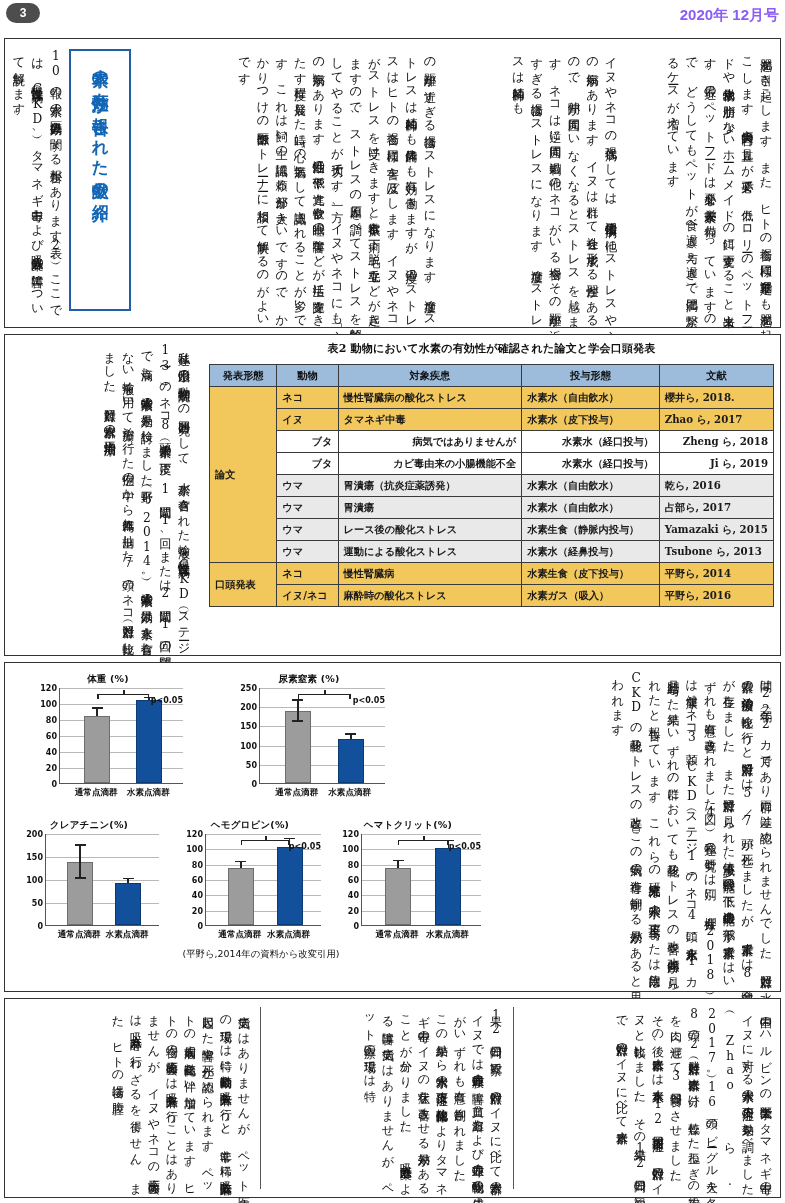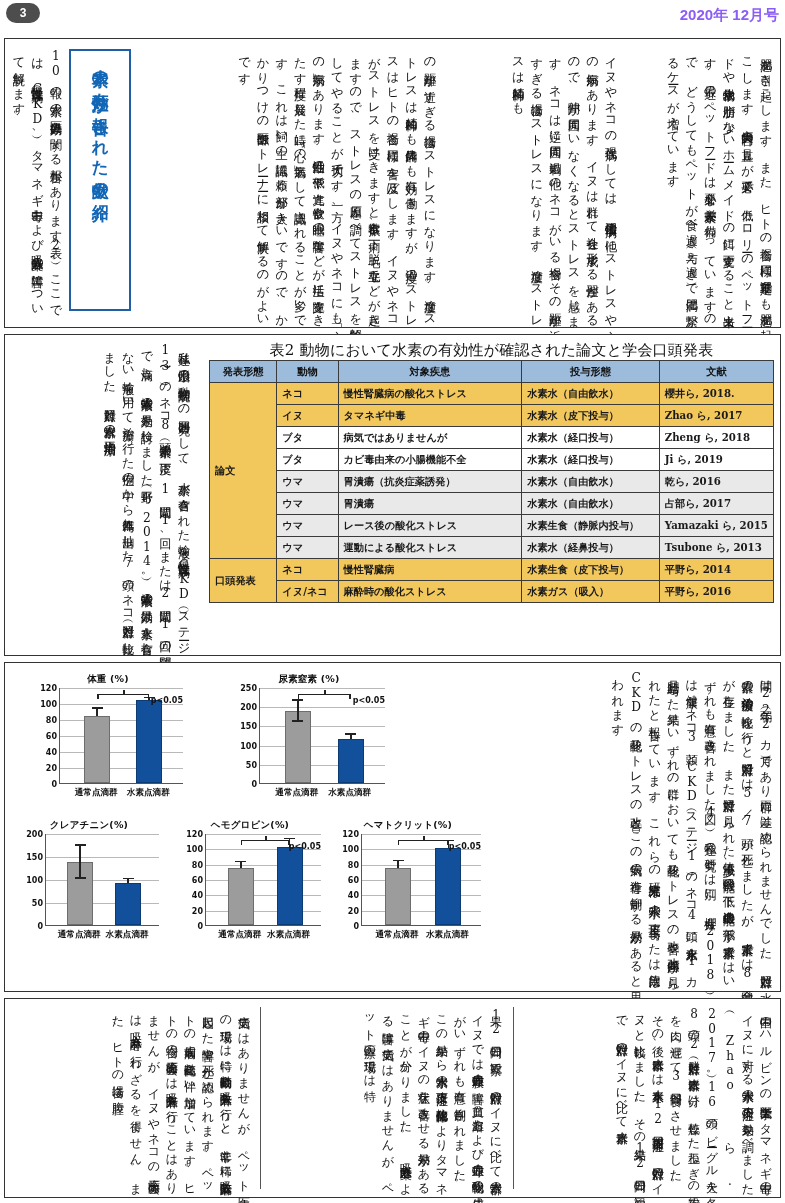--- a/index.html
+++ b/index.html
@@ -71,43 +71,43 @@
   }
   .top-col-a { position: absolute; left: 8px;  top: 10px; width: 52px;  height: 262px; }
   .top-col-b { position: absolute; left: 134px; top: 10px; width: 300px; height: 272px; }
   .top-col-c { position: absolute; left: 440px; top: 10px; width: 175px; height: 272px; }
   .top-col-d { position: absolute; left: 620px; top: 10px; width: 150px; height: 272px; }
 
   
   .tbl-left-col { position: absolute; left: 8px; top: 8px; width: 180px; height: 306px; }
   .tbl-wrap { position: absolute; left: 204px; top: 6px; width: 565px; }
   .tbl-caption {
-    text-align: center; font-size: 15px; font-weight: normal;
+    text-align: center; font-size: 11px; font-weight: bold;
     font-family: "DejaVu Serif", "Liberation Serif", serif;
-    margin-bottom: 0; color: #111; letter-spacing: .2px;
+    margin-bottom: 8px; color: #111; letter-spacing: .2px;
   }
   table.t2 {
     border-collapse: collapse; width: 100%;
     font-family: "DejaVu Serif", "Liberation Serif", serif;
     font-size: 10.2px;
   }
   table.t2 th, table.t2 td {
     border: 1px solid #3a3a3a;
     padding: 3px 5px;
     font-weight: bold;
     white-space: nowrap;
     height: 22px;
   }
   table.t2 thead th {
     background: #9dbcdc; text-align: center; color: #111;
   }
   td.cat { text-align: left; background: #ffffff; width: 70px; }
   tr.hl td { background: #f2c75c; }
   tr.alt td { background: #e9e9e9; }
-  tr.plain td { background: #ffffff; }
+  tr.plain td { background: #ffffff; text-align: right; }
   td.c-animal { width: 62px; }
   td.c-dis    { width: 192px; }
   td.c-admin  { width: 140px; }
   td.c-ref    { width: 98px; }
 
   
   .charts-area { position: absolute; left: 6px; top: 4px; width: 502px; height: 320px; }
   .chart {
     position: absolute;
     font-family: "DejaVu Sans", "Liberation Sans", sans-serif;
@@ -440,20 +440,21 @@
               <div class="pval" style="right: 0px; top: 8px;">p&lt;0.05</div>
             </div>
             <div class="xlabels">
               <span style="left: 36px; top: 3px;">通常点滴群</span>
               <span style="left: 86.4px; top: 3px;">水素点滴群</span>
             </div>
           </div>
         </div>
       </div>
     <div class="fig-caption">
+      <div>(平野ら,2014年の資料から改変引用)</div>
     </div>
     <div class="chart-col-r vtext">間は2年弱（22カ月）であり両群に差は認められませんでした。対照群と水素群の治療前後の比較を行うと対照群では5／7頭が死亡しましたが、水素群では8頭全部が生存しました。また対照群で見られた体重減少、腎機能の低下、造血機能の低下が水素群ではいずれも有意に改善されました（図4）。私達の研究とは別に、櫻井ら（2018）は健康なネコ3頭とCKD（ステージ1）のネコ4頭に水素水を1カ月間給与した結果、いずれの群においても酸化ストレスの改善や改善傾向が見られたと報告しています。これらの研究結果は水素水の皮下投与または飲用はCKDの酸化ストレスの改善とこの病気の進行を抑制する効果があると思われます。</div>
   </div>
 
   <div class="block blk-bottom">
     <div class="bot-col-a vtext dense">病気ではありませんが、ペット医療の現場では特に高齢動物に吸入麻酔を行うと、非常に稀に吸入麻酔薬に起因した障害や死亡が認められます。ペットの歯周病も高齢化に伴い増加しています。ヒトの場合の歯石除去には吸入麻酔を行うことはありませんが、イヌやネコの歯石除去には吸入麻酔を行わざるを得ません。また、ヒトの場合は腹腔</div>
     <div class="bot-col-b vtext dense">果12日間の観察で、対照群のイヌに比べて水素群のイヌでは赤血球膜の障害、貧血、溶血および赤血球の酸化物の生成がいずれも有意に抑制されました。この結果から水素水の皮下注射は抗酸化作用によりタマネギ中毒のイヌの症状を改善させる効果があることが分かりました。　吸入麻酔薬による障害は病気ではありませんが、ペット医療の現場では特</div>
     <div class="bot-col-c vtext dense">中国のハルビンの獣医大学でタマネギ中毒のイヌに対する水素水の皮下注射の効果を調べました（Zhao ら. 2017）。16頭のビーグル犬を各8頭の2群（対照群と水素群）に分け、乾燥した玉ねぎの粉末を肉に混ぜて3日間食べさせました。その後、水素群には水素水を12日間皮下注射し、対照群のイヌと比較しました。その結果12日間の観察で、対照群のイヌに比べて水素群</div>
   </div>
 

